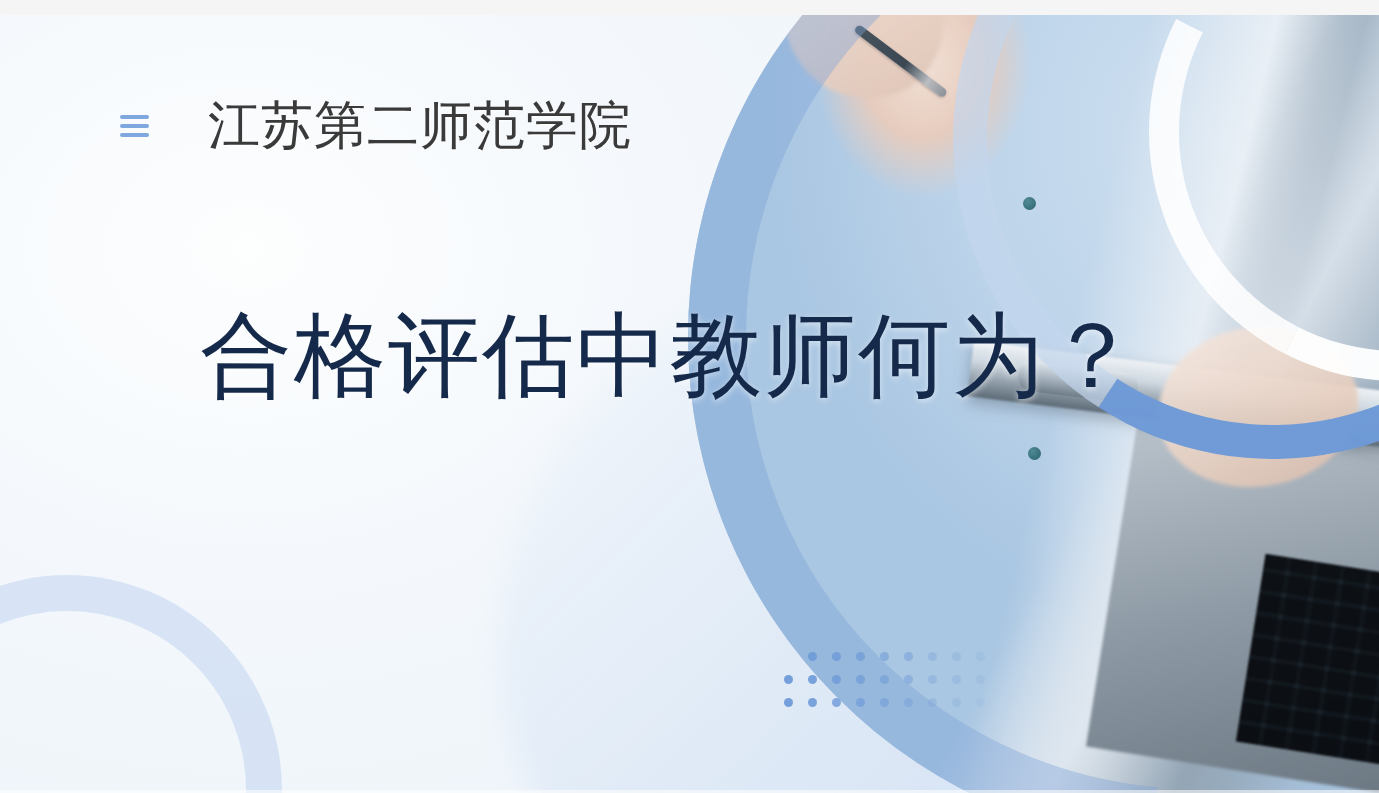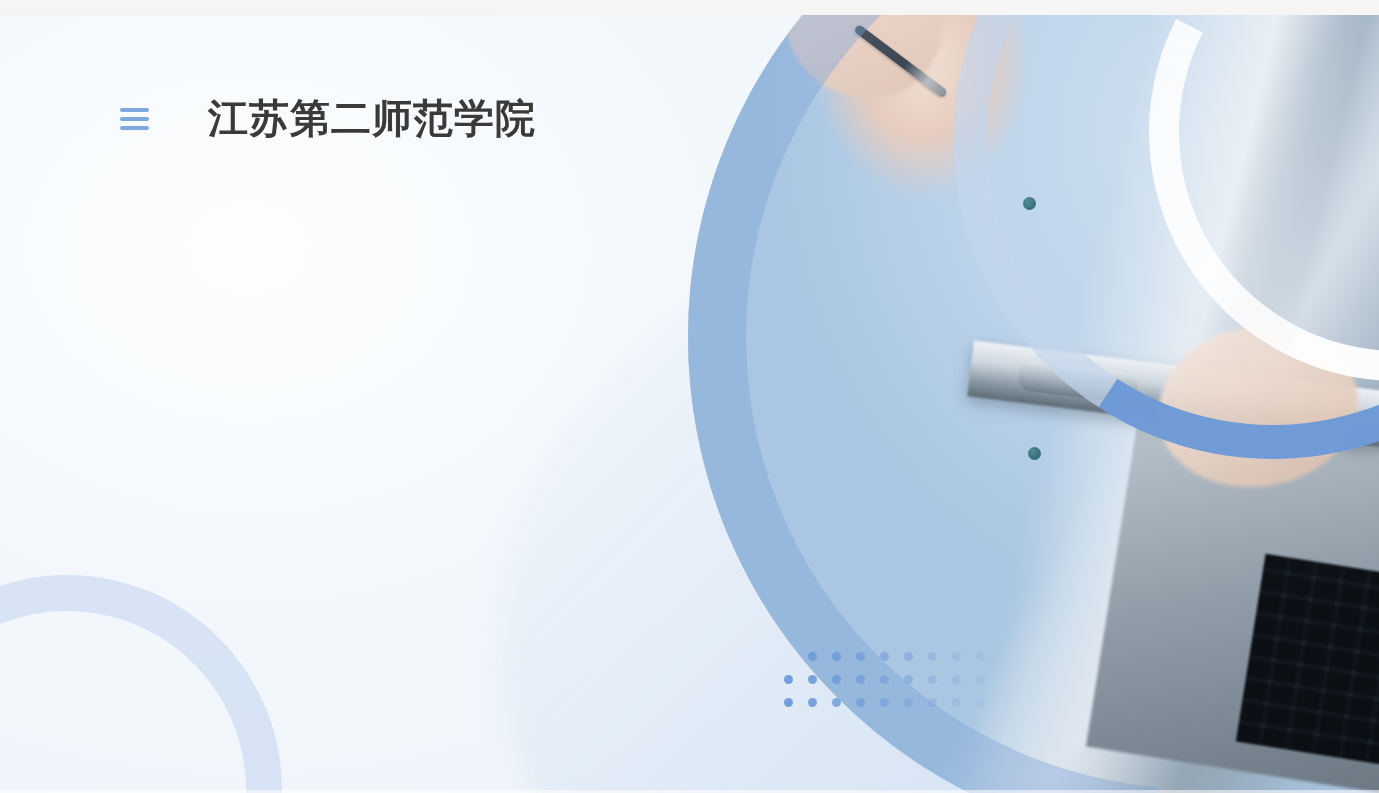--- a/index.html
+++ b/index.html
@@ -228,22 +228,22 @@
     cursor: pointer;
   }
   .menu-icon span {
     display: block;
     width: 29px;
     height: 4px;
     border-radius: 2px;
     background: #7fa8de;
   }
   .org-name {
-    font-size: 40px;
-    font-weight: 700;
+    font-size: 52px;
+    font-weight: 400;
     letter-spacing: 1px;
     color: #3a3a3a;
     white-space: nowrap;
     text-shadow: 0 1px 2px rgba(255,255,255,.9);
   }
 
   
   .slide-title {
     position: absolute;
     left: 200px; top: 291px;
@@ -335,20 +335,21 @@
 
     <div class="slide-header">
       <div class="menu-icon">
         <span></span>
         <span></span>
         <span></span>
       </div>
       <div class="org-name">江苏第二师范学院</div>
     </div>
 
+    <div class="slide-title">合格评估中教师何为？</div>
 
 
     <div class="dot-grid">
         <div class="dot" style="opacity: 0;"></div>
         <div class="dot" style="opacity: 0.95;"></div>
         <div class="dot" style="opacity: 0.85;"></div>
         <div class="dot" style="opacity: 0.72;"></div>
         <div class="dot" style="opacity: 0.58;"></div>
         <div class="dot" style="opacity: 0.46;"></div>
         <div class="dot" style="opacity: 0.3;"></div>

